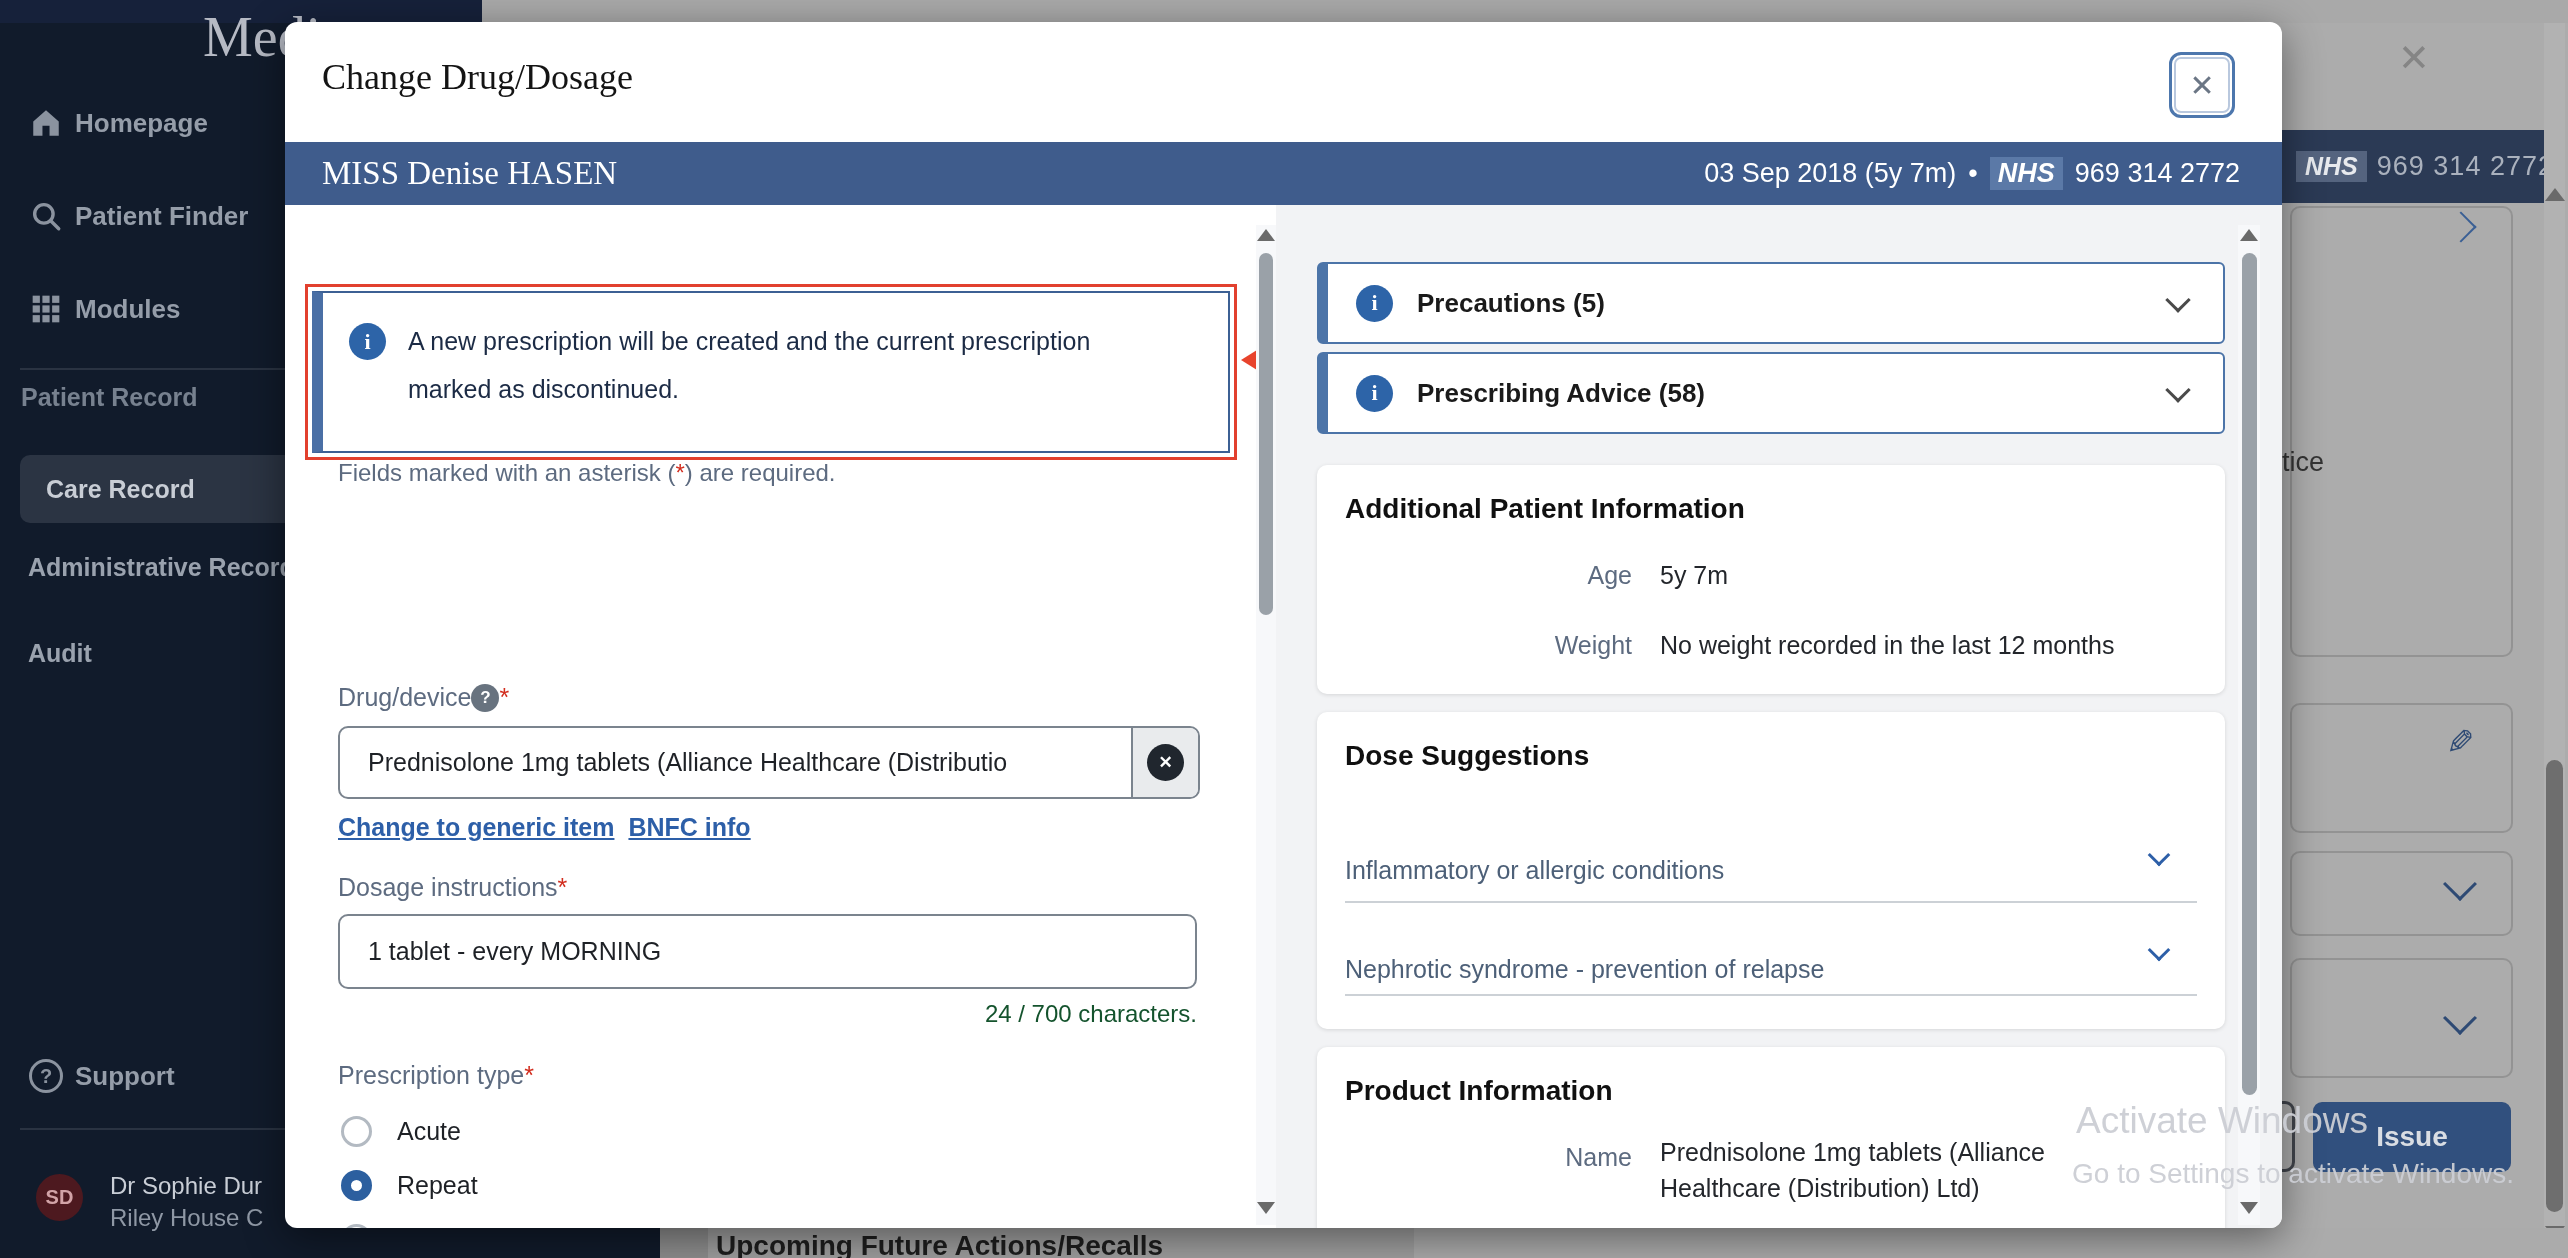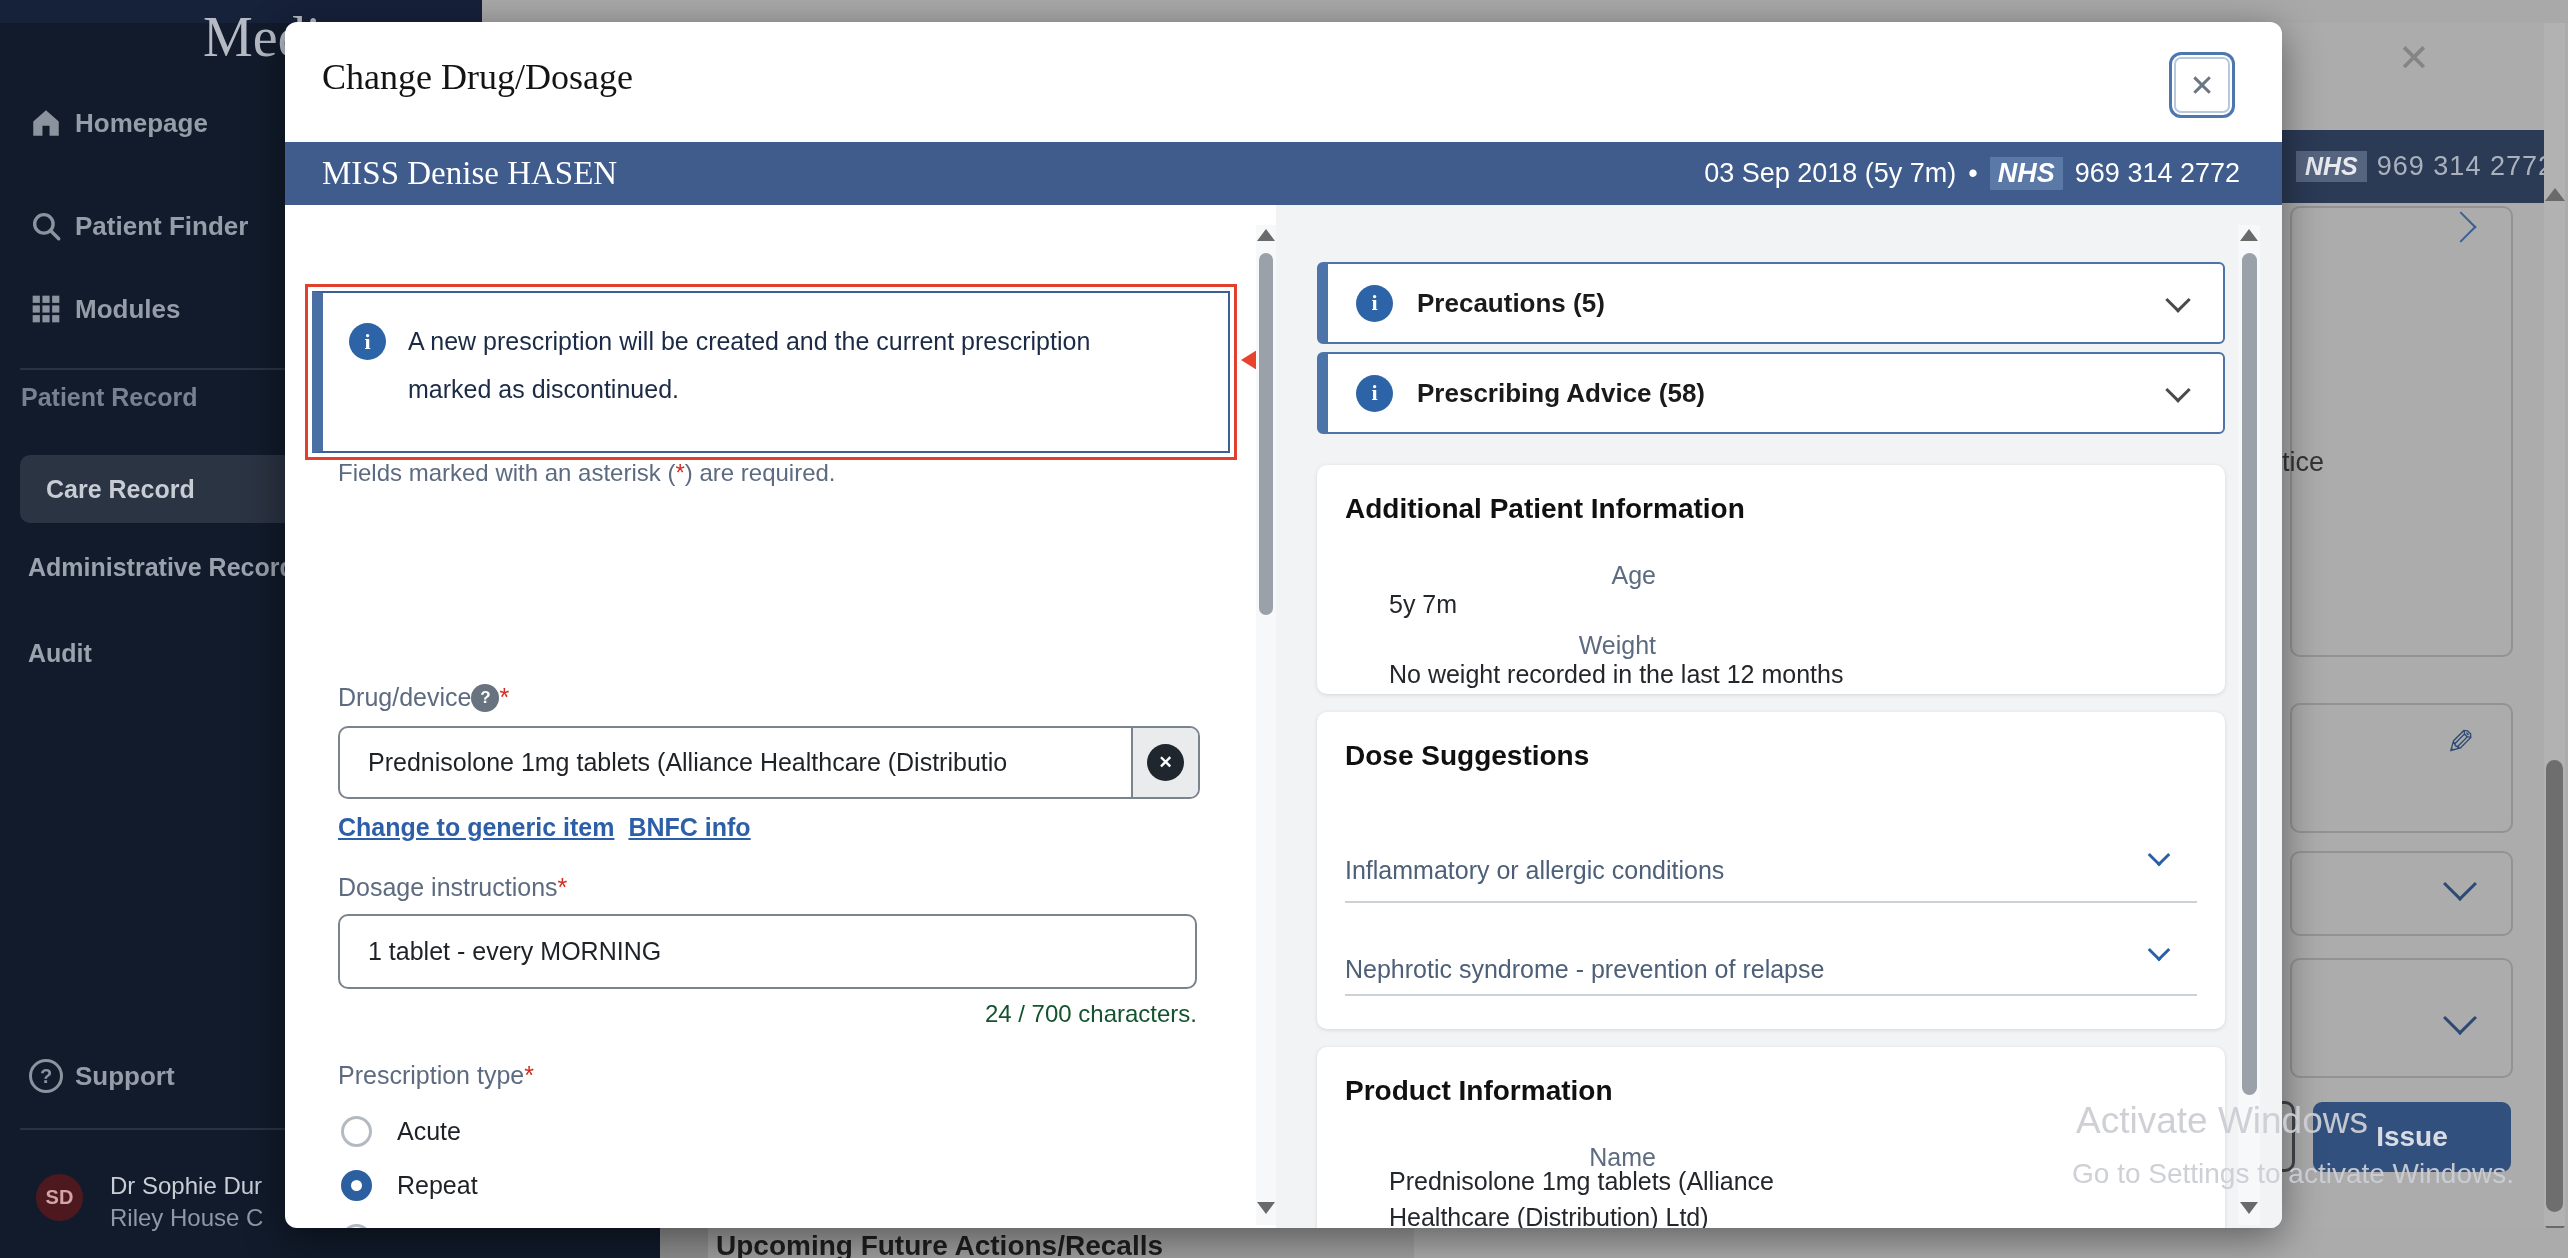--- a/index.html
+++ b/index.html
@@ -99,21 +99,21 @@
   .in-thumb { position:absolute; background:#9aa1a8; border-radius:8px; }
   .in-tri-up { border-left:9px solid transparent; border-right:9px solid transparent; border-bottom:12px solid #6a6a6a; }
   .in-tri-down { border-left:9px solid transparent; border-right:9px solid transparent; border-top:12px solid #6a6a6a; }
 
   
   .accordion { position:absolute; left:41px; width:908px; height:82px; background:#fff; border:2px solid #4c74a8; border-left:11px solid #4c74a8; border-radius:6px; display:flex; align-items:center; padding-left:28px; }
   .accordion .a-lbl { font-size:26px; font-weight:bold; color:#1a1a1a; margin-left:24px; }
   .accordion .a-chev { position:absolute; right:36px; width:18px; height:18px; border-right:3px solid #4a4a4a; border-bottom:3px solid #4a4a4a; transform:rotate(45deg); margin-top:-6px; }
   .card { position:absolute; left:41px; width:908px; background:#fff; border-radius:10px; box-shadow:0 1px 4px rgba(0,0,0,.12); }
   .card .c-title { position:absolute; left:28px; top:28px; font-size:28px; font-weight:bold; color:#101010; }
-  .c-row { position:absolute; left:44px; display:flex;flex-direction:column; }
+  .c-row { position:absolute; left:20px; display:flex; }
   .c-row .c-lbl { width:295px; text-align:right; font-size:25px; color:#5d6b80; flex:0 0 auto; }
   .c-row .c-val { margin-left:28px; font-size:25px; color:#23262b; line-height:36px; margin-top:-9px; }
   .c-row .c-val.oneline { line-height:normal; margin-top:0; }
   .ds-row { position:absolute; left:28px; width:852px; font-size:25px; color:#4d6078;margin-top:11px; }
   .ds-chev { position:absolute; right:58px; width:16px; height:16px; border-right:3.5px solid #2d5fa8; border-bottom:3.5px solid #2d5fa8; transform:rotate(45deg); }
   .ds-div { position:absolute; left:28px; width:852px; height:2px; background:#ccd1d6; }
 
   
   #wm1 { position:absolute; left:2076px; top:1100px; font-size:37px; color:rgba(203,206,212,.95); z-index:30; white-space:nowrap; }
   #wm2 { position:absolute; left:2072px; top:1158px; font-size:28px; color:rgba(203,206,212,.95); z-index:30; white-space:nowrap; }
@@ -156,21 +156,21 @@
 
   <div class="nav-item" style="top:70px;">
     <span class="ico">
       <svg width="34" height="34" viewBox="0 0 24 24">
           <path d="M3 11 L12 3 L21 11 V21 H14.5 V14 H9.5 V21 H3 Z" fill="#8b939f"></path>
         </svg>
     </span>
     <span class="lbl">Homepage</span>
   </div>
 
-  <div class="nav-item" style="top:173px;">
+  <div class="nav-item" style="top:163px;">
     <span class="ico">
       <svg width="34" height="34" viewBox="0 0 24 24">
           <circle cx="10.5" cy="10.5" r="6.5" fill="none" stroke="#8b939f" stroke-width="2.4"></circle>
           <line x1="15.5" y1="15.5" x2="21" y2="21" stroke="#8b939f" stroke-width="2.4" stroke-linecap="round"></line>
         </svg>
     </span>
     <span class="lbl">Patient Finder</span>
   </div>
 
   <div class="nav-item" style="top:256px;">

